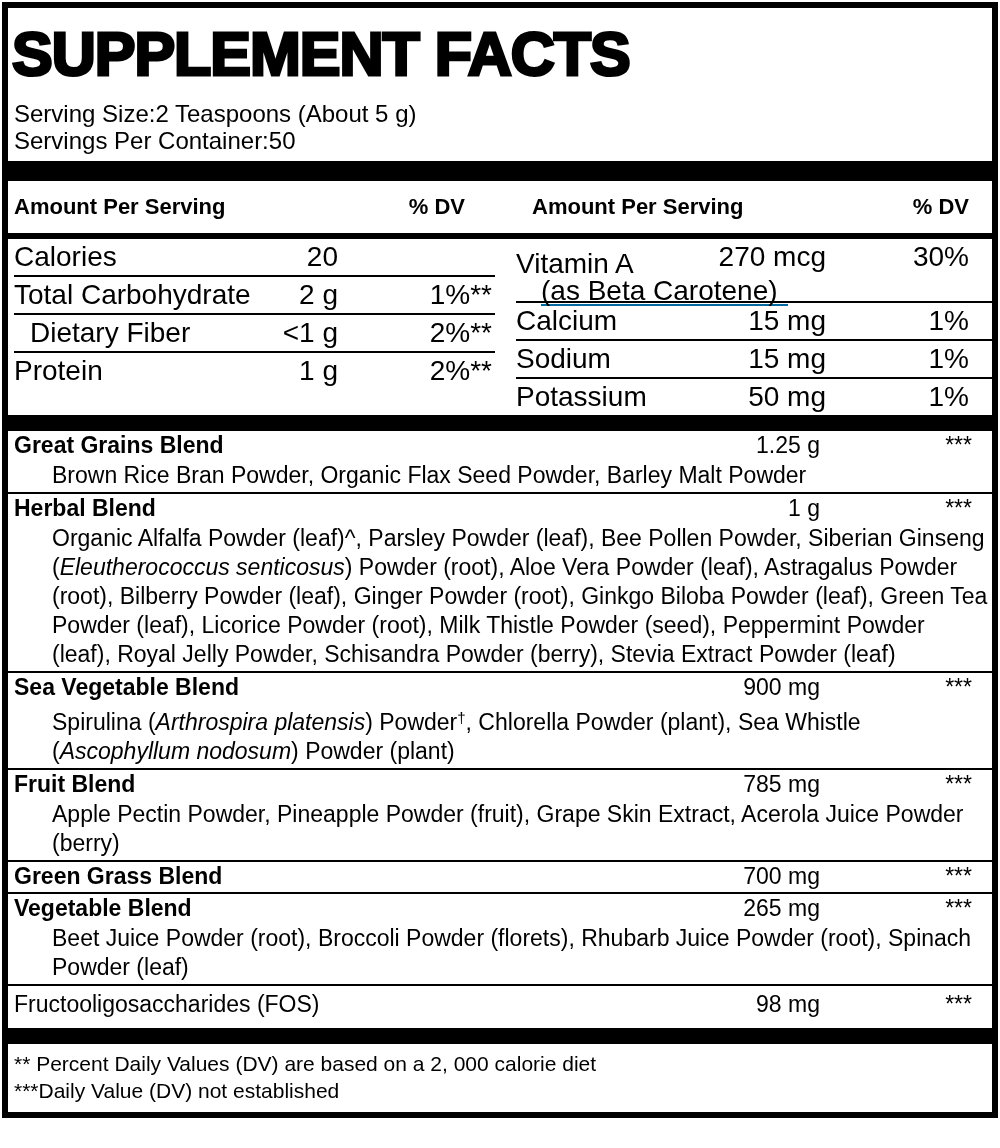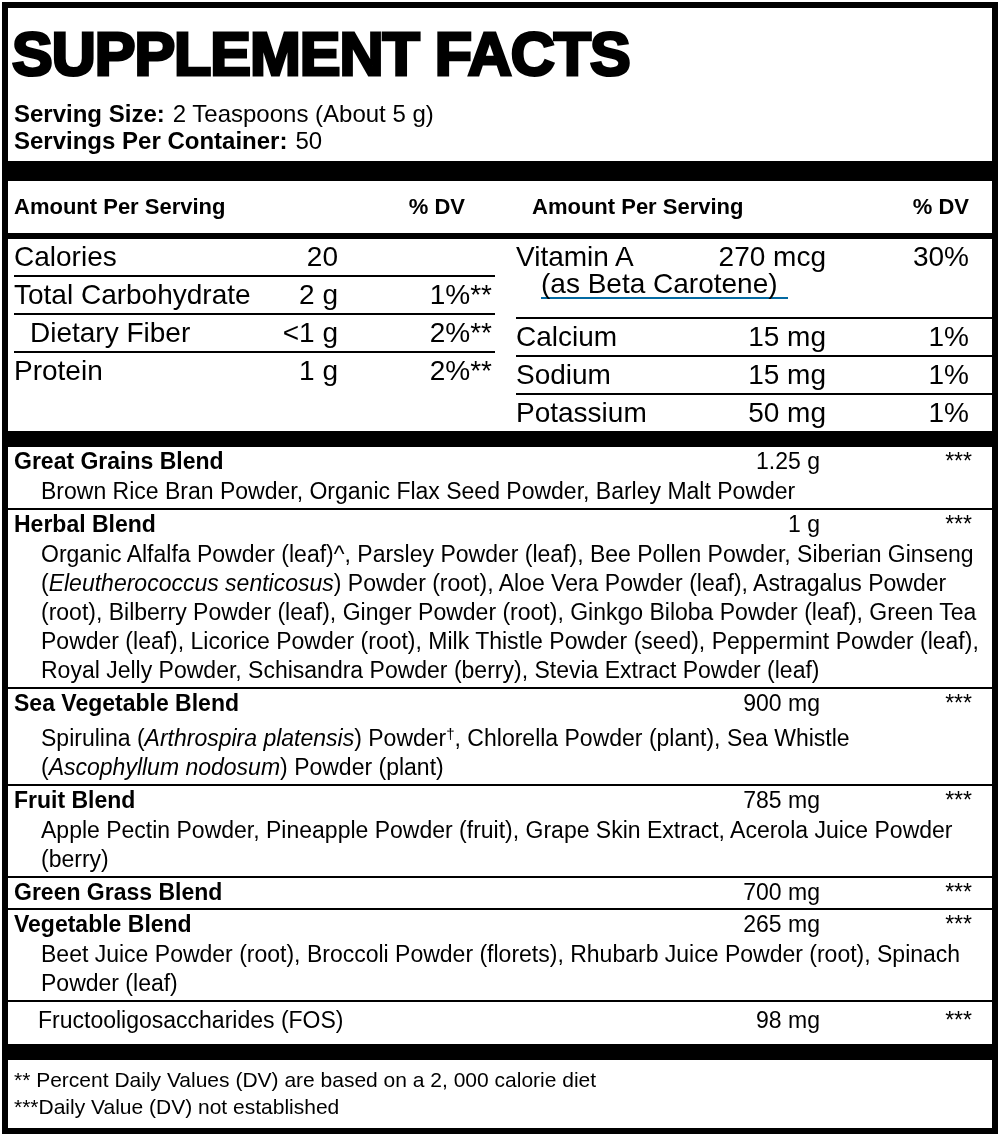--- a/index.html
+++ b/index.html
@@ -22,58 +22,58 @@
     font-size: 61px;
     line-height: 84px;
     letter-spacing: -1px;
     white-space: nowrap;
     padding: 4px 0 0 4px;
     -webkit-text-stroke: 3px #000;
     overflow: hidden;
   }
   
   .serving { padding: 4px 0 2px 6px; font-size: 24px; line-height: 27px; }
-  .serving .b { font-weight: bold; }
-  .serving .v { margin-left: 8px; }
+  .serving .b { font-weight: normal; }
+  .serving .v { }
   
   .bar { height: 16px; background: #000; }
   .bar-thick { height: 20px; margin-top: 5px; }
   
   .header-row { display: flex; font-weight: bold; font-size: 22px; height: 52px; align-items: center; }
   .hleft { width: 487px; display: flex; justify-content: space-between; padding: 0 30px 0 6px; }
   .hright { flex: 1; display: flex; justify-content: space-between; padding: 0 23px 0 37px; }
   .thick-rule { height: 6px; background: #000; }
   
   .cols { display: flex; min-height: 176px; }
   .col-left { width: 487px; padding-left: 6px; }
   .col-right { flex: 1; margin-left: 17px; padding-left: 4px; }
   .nrow { position: relative; height: 38px; line-height: 36px; font-size: 28px; border-bottom: 2px solid #000; }
   .nrow.last { border-bottom: none; height: 36px; }
   .nrow.indent .nname { padding-left: 16px; }
   .namount, .ndv { position: absolute; top: 0; }
   .col-left .namount { right: 157px; }
   .col-left .ndv { right: 3px; }
   .col-right .namount { right: 166px; }
   .col-right .ndv { right: 23px; }
-  .nrow.tall { height: 80px; line-height: 29px; padding-top: 3px; }
+  .nrow.tall { height: 64px; line-height: 29px; padding-top: 10px; }
   .nrow.tall .namount, .nrow.tall .ndv { top: 3px; }
   .subline { line-height: 26px; }
   .subu { display: inline-block; margin-left: 25px; padding-right: 10px; border-bottom: 2px solid #0369a1; }
   
   .blend { border-bottom: 2px solid #000; }
   .blend:last-child { border-bottom: none; }
   .bheader { position: relative; font-size: 23px; line-height: 29px; height: 30px; padding-left: 6px; }
   .bname { font-weight: bold; }
   .blend.plain .bname { font-weight: normal; }
-  .blend.plain .bheader { height: 42px; padding-top: 4px; margin-left: 24px; }
+  .blend.plain .bheader { height: 42px; padding-top: 4px; }
   .blend.plain .bamount, .blend.plain .bdv { top: 4px; }
   .bamount, .bdv { position: absolute; top: 0; font-weight: normal; }
   .bamount { right: 172px; }
   .bdv { right: 20px; }
-  .bing { font-size: 23px; line-height: 29px; padding: 0 4px 2px 33px; }
+  .bing { font-size: 23px; line-height: 29px; padding: 0 4px 2px 44px; }
   .it { font-style: italic; margin-top: 38px; }
   .sup { font-size: 15px; vertical-align: 7px; }
   
   .footnotes { padding: 6px 6px 8px 6px; font-size: 21px; }
   .fnote { line-height: 27px; }
 </style>
 </head>
 <body>
 
 <div class="label-box">

